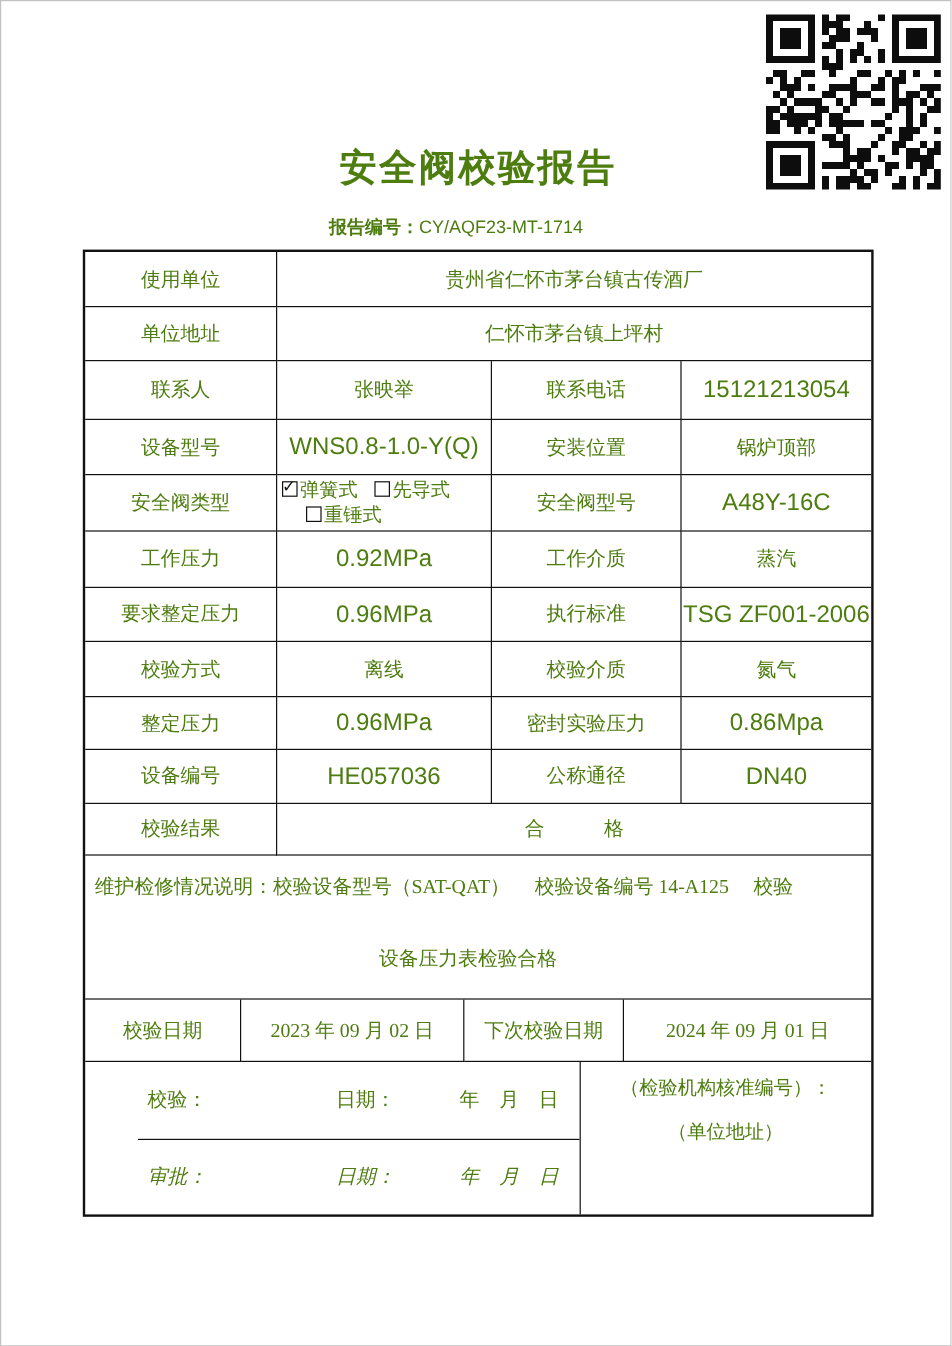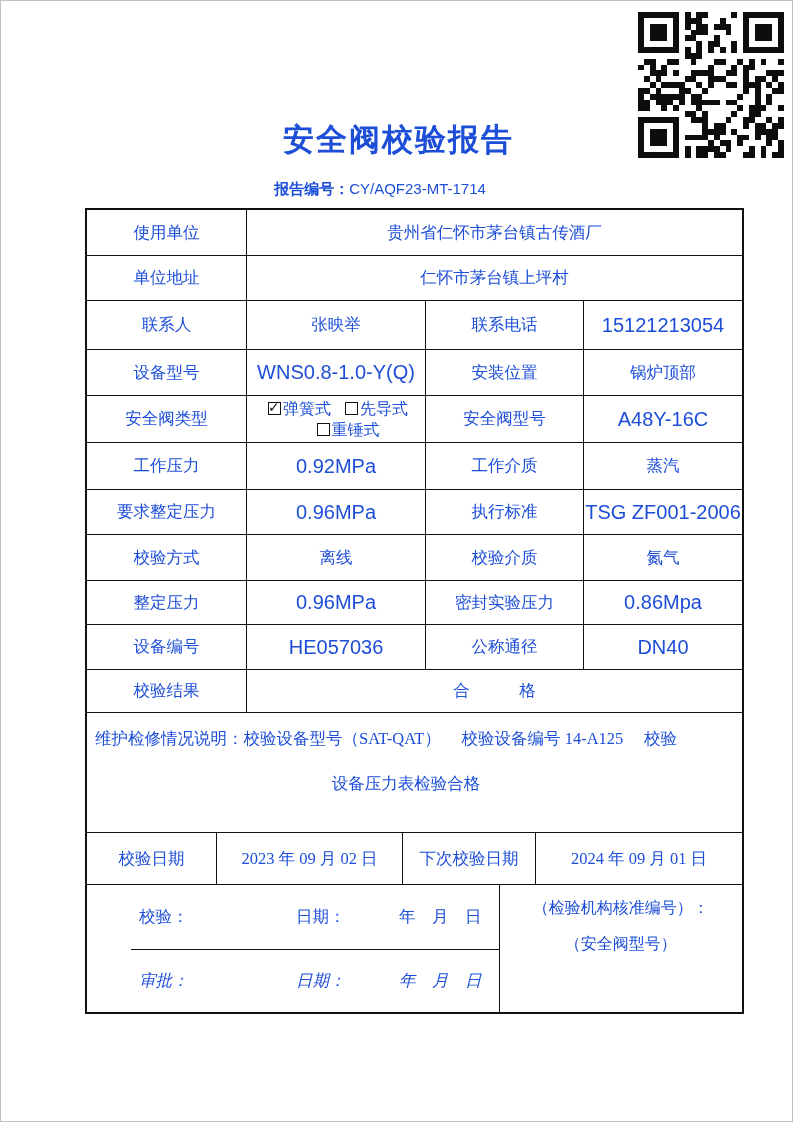--- a/index.html
+++ b/index.html
@@ -1,67 +1,67 @@
 <!DOCTYPE html>
 <html><head>
 <meta charset="utf-8">
 <style>
   html,body{margin:0;padding:0;background:#e9e9e9;}
   .page{
     position:relative;width:793px;height:1122px;margin:0 auto;background:#ffffff;
     box-sizing:border-box;border:1px solid #c2c2c2;overflow:hidden;
-    font-family:"Liberation Serif","DejaVu Serif",serif;color:#1d4ed8;
+    font-family:"Liberation Serif","DejaVu Serif",serif;color:#4d7c0f;
   }
   .qr{position:absolute;left:637px;top:11px;width:146px;height:146px;}
   .title{
     position:absolute;left:68px;top:118px;width:659px;text-align:center;
     font-size:31px;font-weight:bold;letter-spacing:2px;
   }
   .report-no{
     position:absolute;left:68px;top:179px;width:622px;text-align:center;font-size:15px;
   }
   .report-no .rlabel{font-weight:bold;}
   .report-no .rvalue{font-family:"Liberation Sans","DejaVu Sans",sans-serif;}
   .tbl{
-    position:absolute;left:84px;top:207px;width:659px;box-sizing:border-box;
+    position:absolute;left:68px;top:207px;width:659px;box-sizing:border-box;
     border:2px solid #111;background:#fff;
   }
   .row{display:flex;}
   .cell{
     box-sizing:border-box;border-right:1.5px solid #111;border-bottom:1.5px solid #111;
     display:flex;align-items:center;justify-content:center;
     font-size:16.5px;text-align:center;overflow:hidden;
   }
   .cell.lastc{border-right:none;}
   .w1{width:160px}.w2{width:179px}.w3{width:158px}.w4{width:158px}.wspan{width:495px}
   .d1{width:130px}.d2{width:186px}.d3{width:133px}.d4{width:206px}
   .h46{height:46px}.h45{height:45px}.h49{height:49px}.h47{height:47px}
   .h44{height:44px}.h43{height:43px}.h52{height:52px}
   .val-latin{font-family:"Liberation Sans","DejaVu Sans",sans-serif;font-size:20px;text-align:center;}
   .pre{white-space:pre;}
   
-  .cbcell{flex-direction:column;align-items:center;justify-content:center;padding:2px 0 2px 4px;font-size:16px;}
+  .cbcell{flex-direction:column;align-items:flex-start;justify-content:center;padding:2px 0 2px 4px;font-size:16px;}
   .cbline1{text-align:left;line-height:21px;}
   .cbline2{text-align:left;padding-left:20px;line-height:21px;}
   .cb{
     display:inline-block;width:11px;height:11px;border:1.5px solid #111;
     margin-right:2px;vertical-align:-1px;position:relative;background:#fff;
   }
   .cb.checked::after{
     content:"✓";position:absolute;left:-1px;top:-6px;font-size:14px;font-weight:bold;
     font-family:"DejaVu Sans","Liberation Sans",sans-serif;color:#111;
   }
   .cbgap{display:inline-block;width:14px;}
   
   .maint{
     box-sizing:border-box;width:655px;height:120px;border-bottom:1.5px solid #111;
     padding:14px 25px 0 8px;font-size:16.5px;
   }
   .maint .l1{text-align:left;line-height:24px;}
-  .maint .l2{text-align:center;margin-top:21px;line-height:24px;}
+  .maint .l2{text-align:center;margin-top:36px;line-height:24px;}
   
   .sign{display:flex;height:127px;margin-left:44px;}
   .s-left{box-sizing:border-box;width:395px;border-right:1.5px solid #111;}
   .sig-row{position:relative;box-sizing:border-box;height:65px;border-bottom:1.5px solid #111;}
   .sig-row.nob{border-bottom:none;height:62px;font-style:italic;}
   .sig-row span{position:absolute;top:50%;transform:translateY(-50%);font-size:16.5px;white-space:pre;}
   .sg1{left:8px;}.sg2{left:165px;}.sg3{left:268px;}
   .s-right{
     box-sizing:border-box;width:260px;text-align:center;padding-top:11px;font-size:16px;
   }
@@ -486,18 +486,18 @@
           <span class="sg3">年　月　日</span>
         </div>
         <div class="sig-row nob">
           <span class="sg1">审批：</span>
           <span class="sg2">日期：</span>
           <span class="sg3">年　月　日</span>
         </div>
       </div>
       <div class="s-right">
         <div class="o1">（检验机构核准编号）：</div>
-        <div class="o2">（安全阀型号）</div>
+        <div class="o2">（单位地址）</div>
       </div>
     </div>
 
   </div>
 </div>
 
 </body></html>

